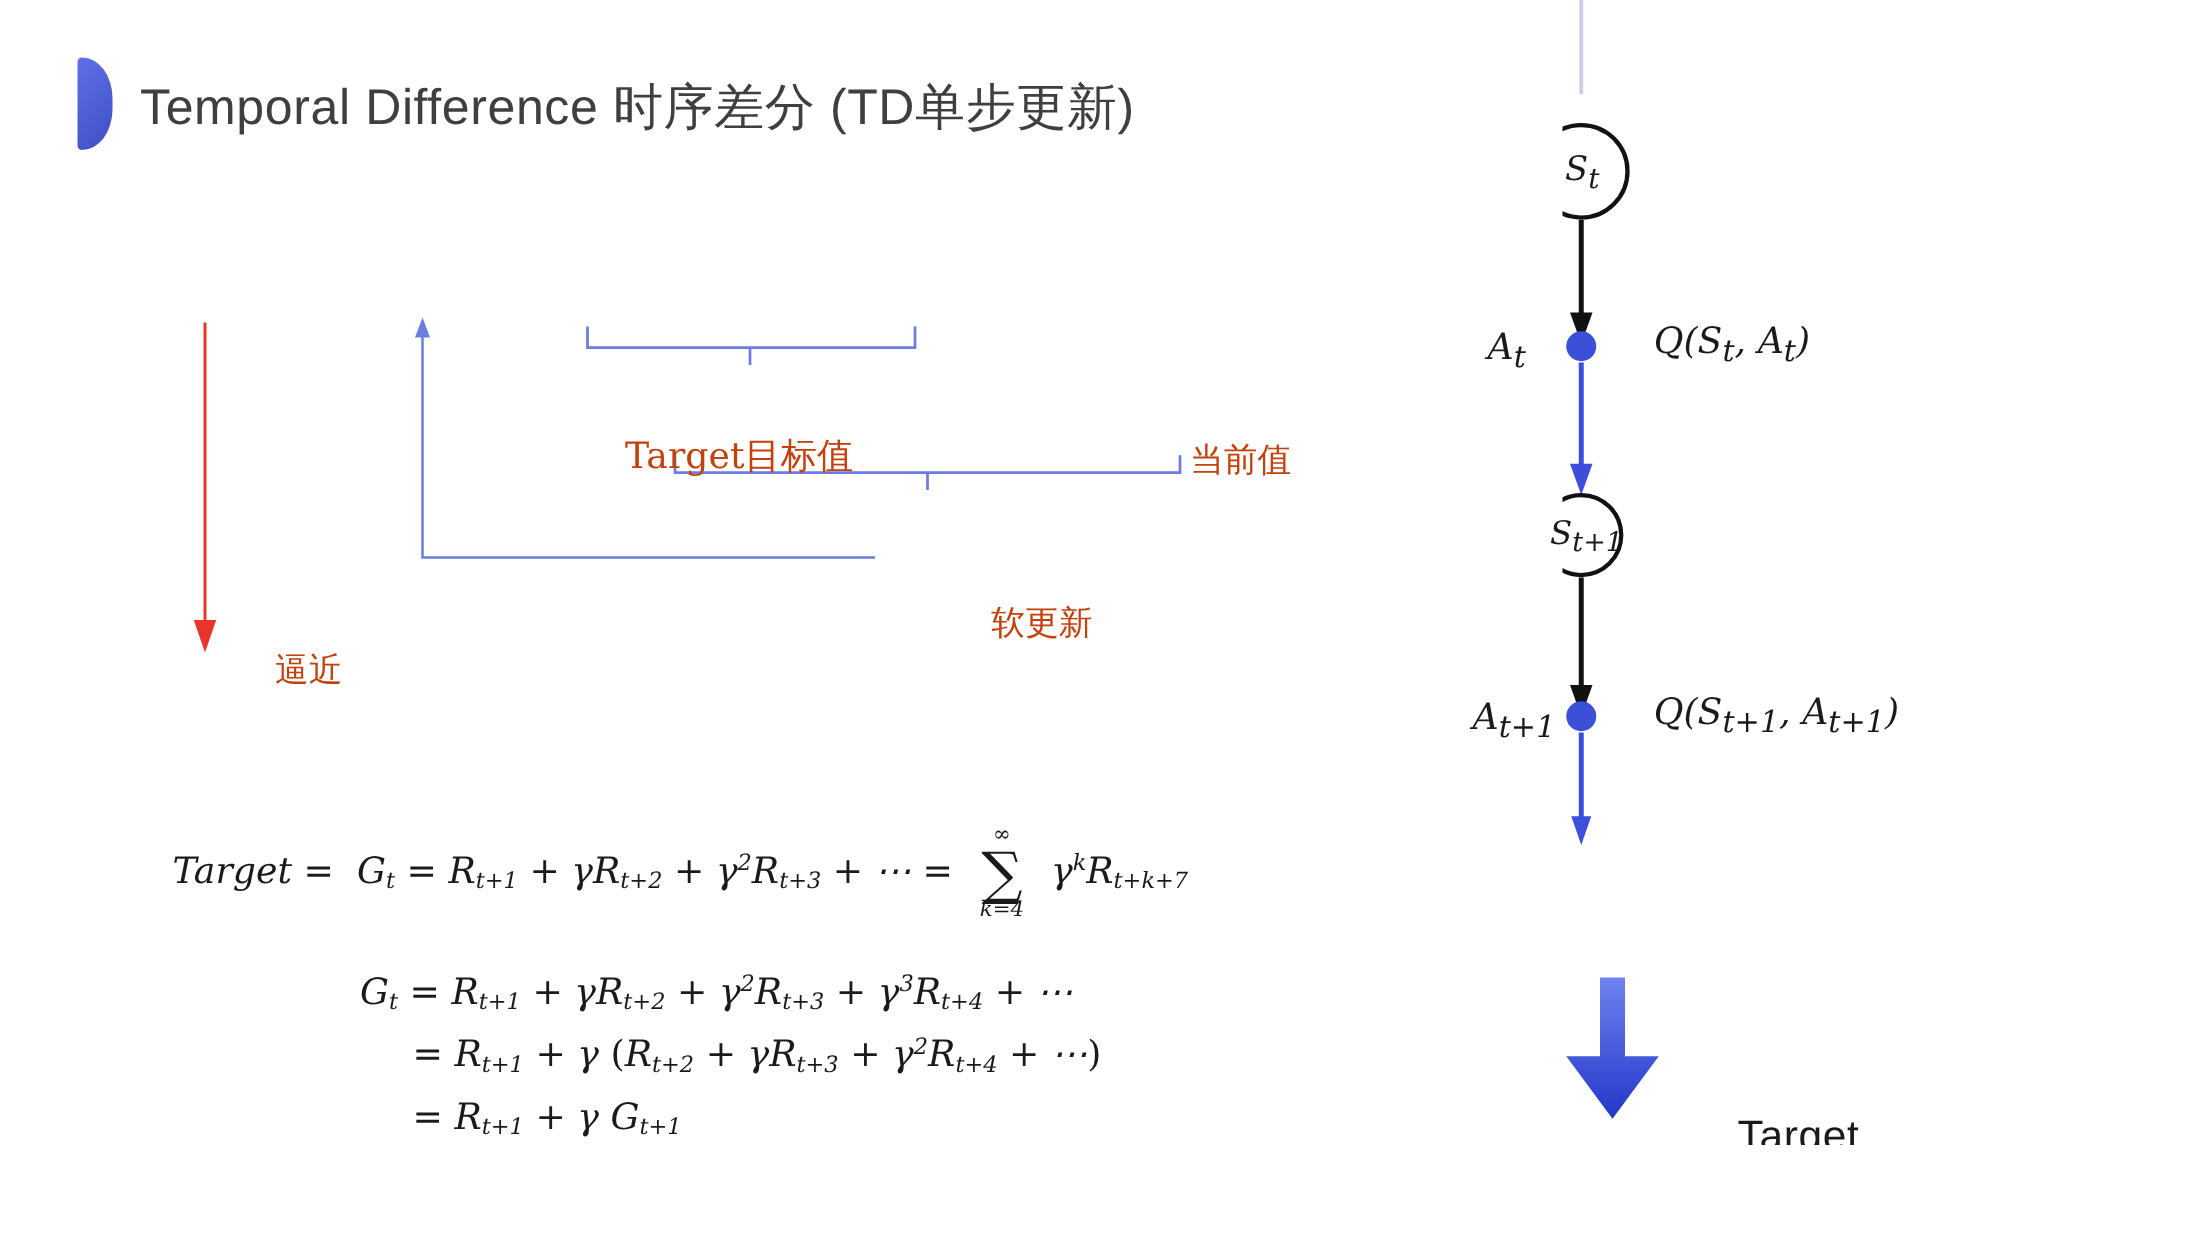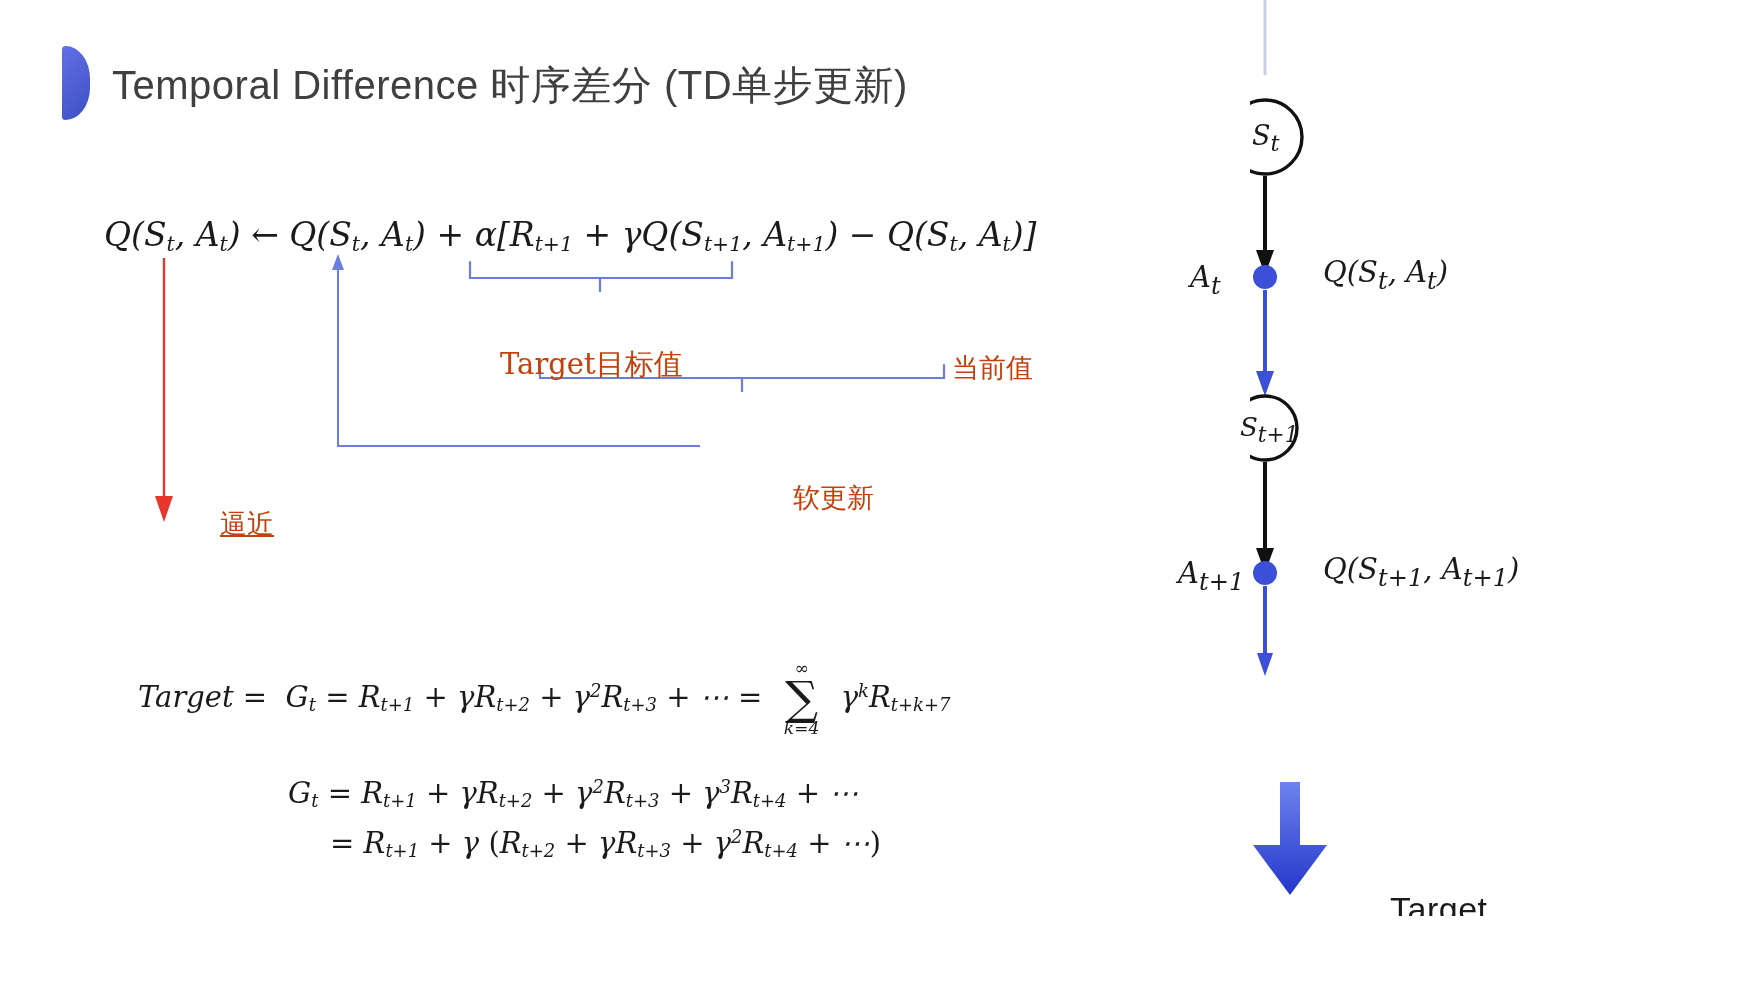--- a/index.html
+++ b/index.html
@@ -89,22 +89,21 @@
   #label-current {
     left: 952px;
     top: 350px;
   }
   #label-soft {
     left: 793px;
     top: 480px;
   }
   #label-approach {
     left: 220px;
-    top: 506px;
-    text-decoration: underline;
+    top: 518px;
   }
 
   
   #target-heading {
     position: absolute;
     left: 138px;
     top: 624px;
     font-size: 28px;
     white-space: nowrap;
   }
@@ -205,23 +204,20 @@
   }
 </style>
 </head>
 <body>
 
 <div id="slide">
 
   <div class="title-bullet"></div>
   <div class="title-text">Temporal Difference 时序差分 (TD单步更新)</div>
 
-  <div id="td-formula" class="math">
-    Q(S<sub>t</sub>, A<sub>t</sub>) <span class="up">←</span> Q(S<sub>t</sub>, A<sub>t</sub>) <span class="up">+</span> α[R<sub>t+1</sub> <span class="up">+</span> γQ(S<sub>t+1</sub>, A<sub>t+1</sub>) <span class="up">−</span> Q(S<sub>t</sub>, A<sub>t</sub>)]
-  </div>
 
   <svg width="1250" height="560" viewBox="0 0 1250 560" style="position:absolute;left:0;top:250px;">
 
     <path d="M 470 12 L 470 28 L 600 28 L 600 42 L 600 28 L 732 28 L 732 12" stroke="#6b7de0" stroke-width="2.2" fill="none" stroke-linecap="round"></path>
 
     <path d="M 540 115 L 540 128 L 742 128 L 742 142 L 742 128 L 944 128 L 944 115" stroke="#6b7de0" stroke-width="2.2" fill="none" stroke-linecap="round"></path>
 
     <path d="M 700 196 L 338 196 L 338 18" stroke="#6b7de0" stroke-width="2" fill="none"></path>
     <polygon points="338,4 332,20 344,20" fill="#6b7de0"></polygon>
 
@@ -241,20 +237,23 @@
     Target <span class="up">=</span>&nbsp; G<sub>t</sub> <span class="up">=</span> R<sub>t+1</sub> <span class="up">+</span> γR<sub>t+2</sub> <span class="up">+</span> γ<sup>2</sup>R<sub>t+3</sub> <span class="up">+</span> ⋯ <span class="up">=</span>
     <span class="sum-wrap"><span class="sum-top">∞</span><span class="sum-sym">∑</span><span class="sum-bot">k=4</span></span>
     γ<sup>k</sup>R<sub>t+k+7</sub>
   </div>
 
   <div id="gt-line1" class="math">
     G<sub>t</sub> <span class="up">=</span> R<sub>t+1</sub> <span class="up">+</span> γR<sub>t+2</sub> <span class="up">+</span> γ<sup>2</sup>R<sub>t+3</sub> <span class="up">+</span> γ<sup>3</sup>R<sub>t+4</sub> <span class="up">+</span> ⋯
   </div>
   <div id="gt-line2" class="math">
     <span class="up">=</span> R<sub>t+1</sub> <span class="up">+</span> γ <span class="up">(</span>R<sub>t+2</sub> <span class="up">+</span> γR<sub>t+3</sub> <span class="up">+</span> γ<sup>2</sup>R<sub>t+4</sub> <span class="up">+</span> ⋯<span class="up">)</span>
+  </div>
+  <div id="gt-line3" class="math">
+    <span class="up">=</span> R<sub>t+1</sub> <span class="up">+</span> γ G<sub>t+1</sub>
   </div>
 
   <svg id="diagram" viewBox="0 0 512 1000">
 
     <line x1="15" y1="0" x2="15" y2="75" stroke="#c9cde8" stroke-width="3"></line>
 
     <circle cx="15" cy="137" r="37" fill="#ffffff" stroke="#111111" stroke-width="3.4"></circle>
 
     <line x1="15" y1="176" x2="15" y2="254" stroke="#111111" stroke-width="4"></line>
     <polygon points="15,275 6,250 24,250" fill="#111111"></polygon>

